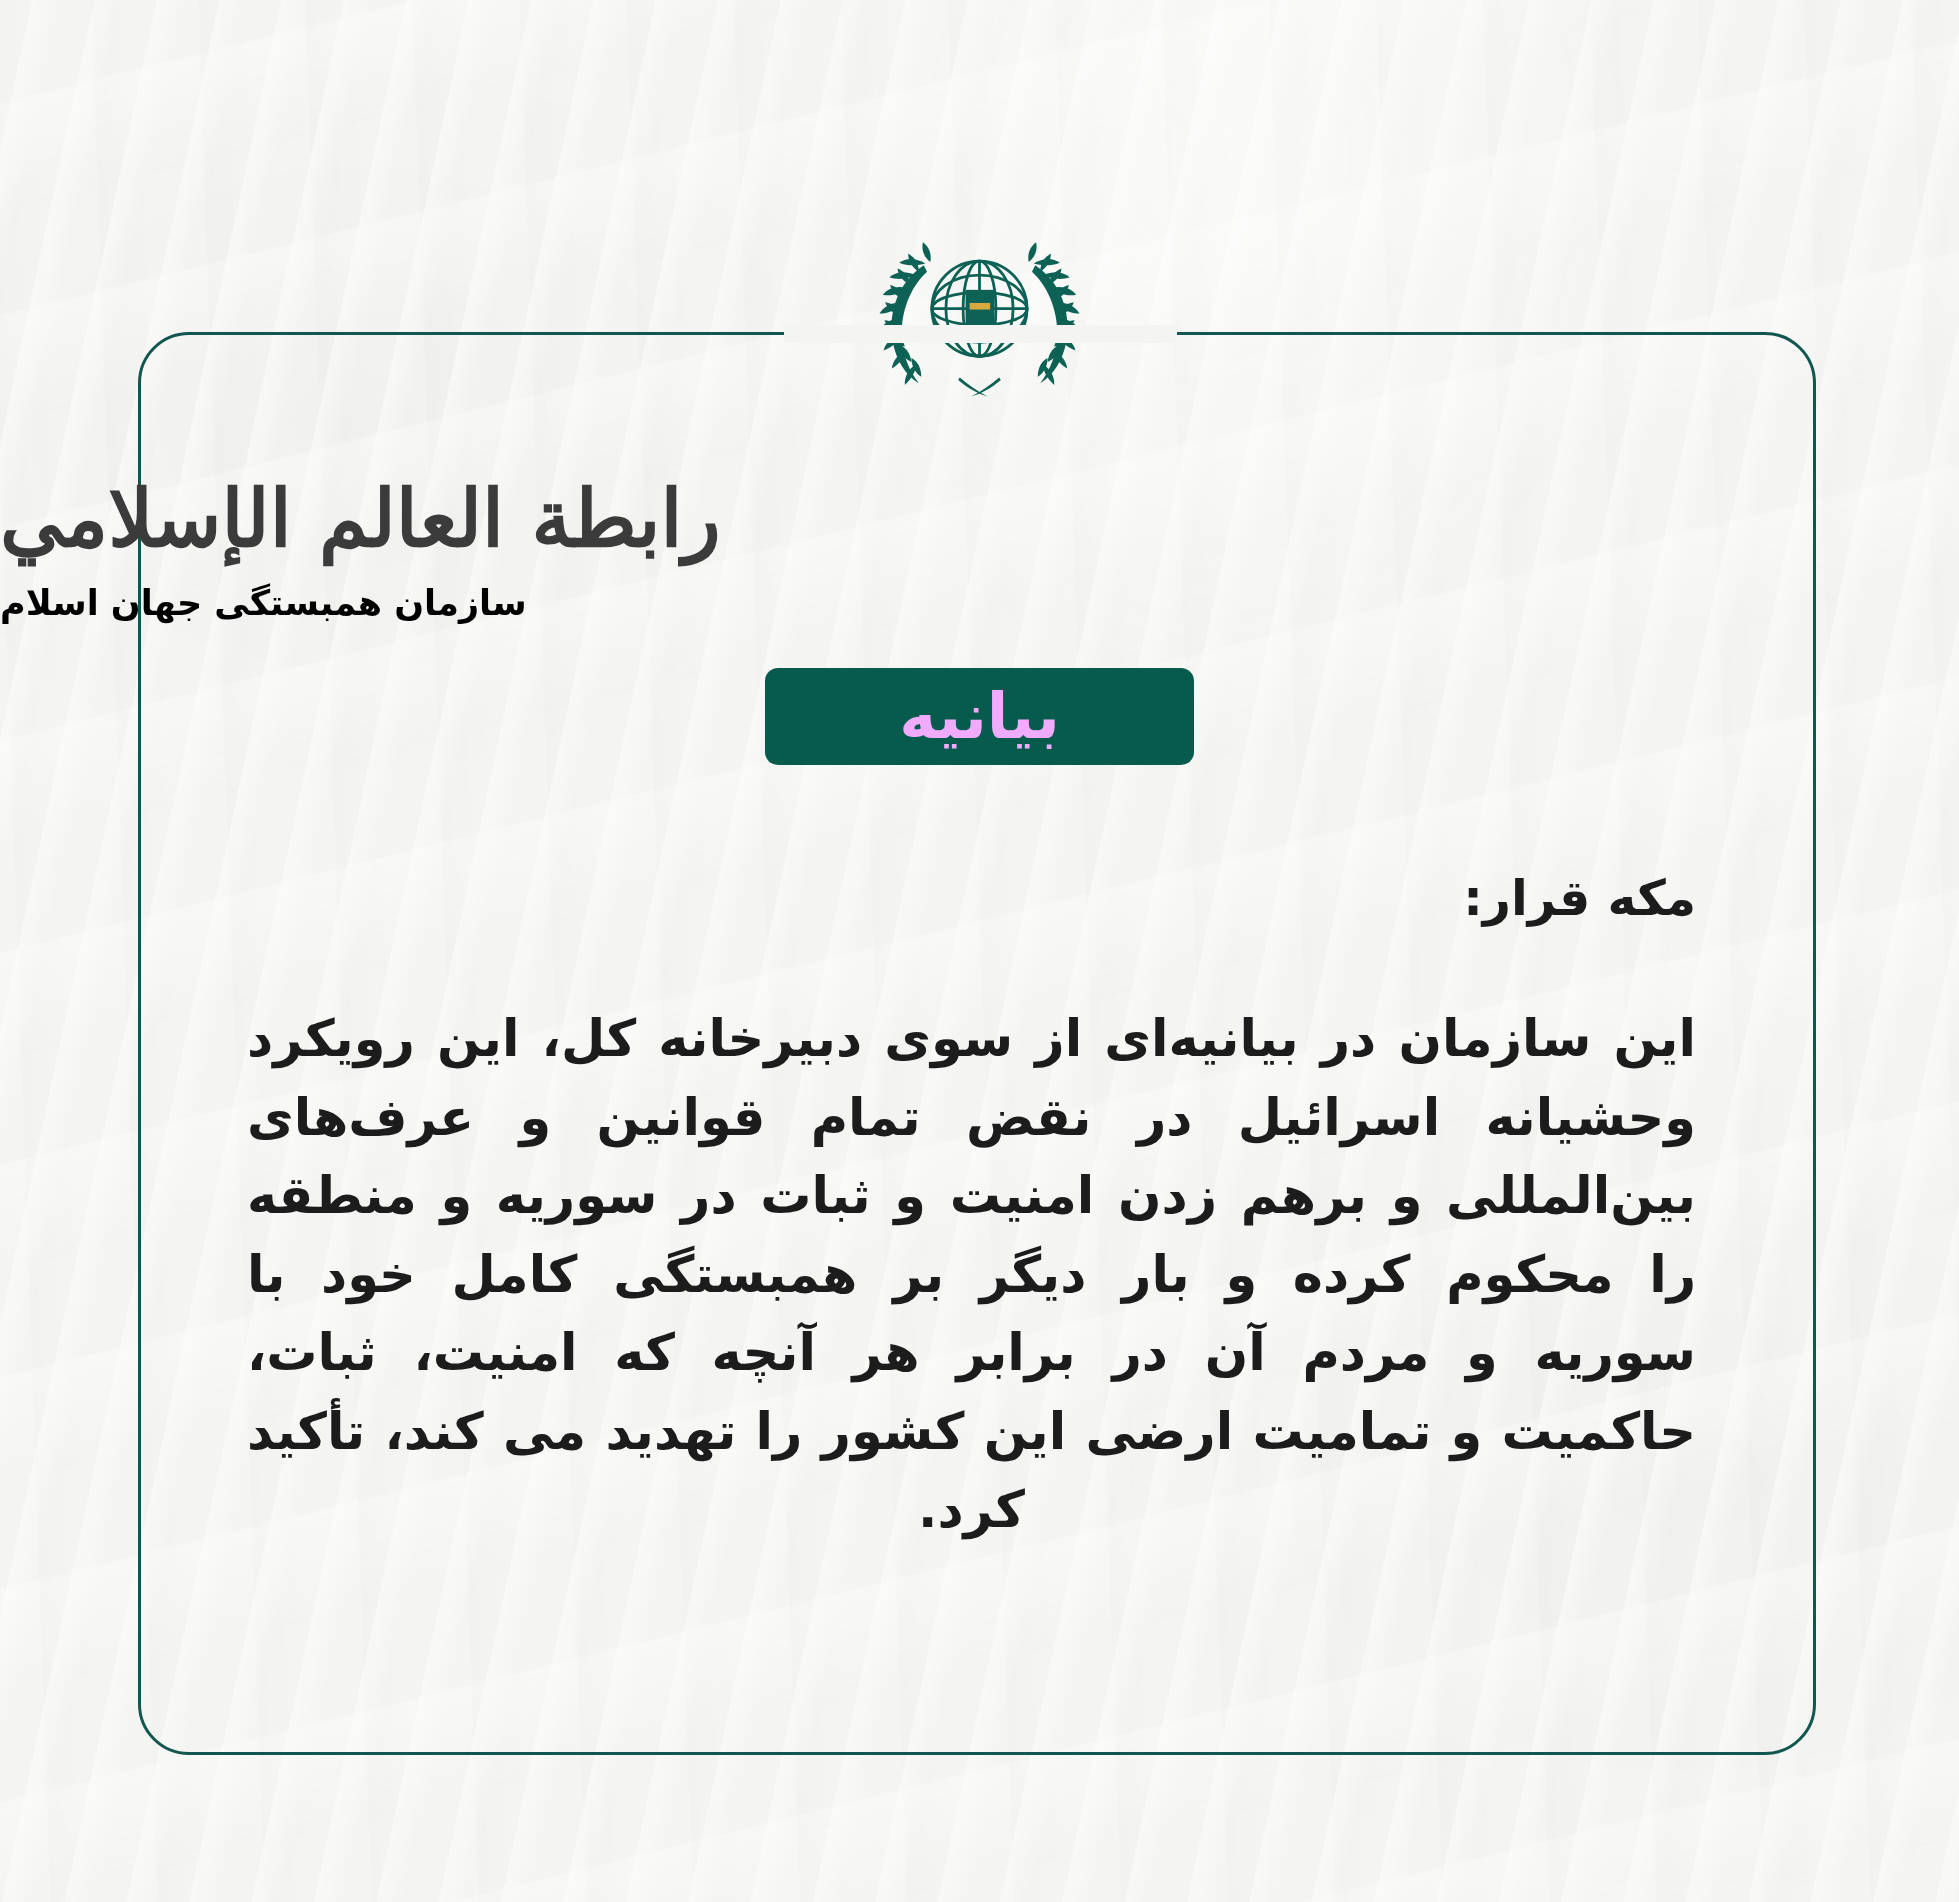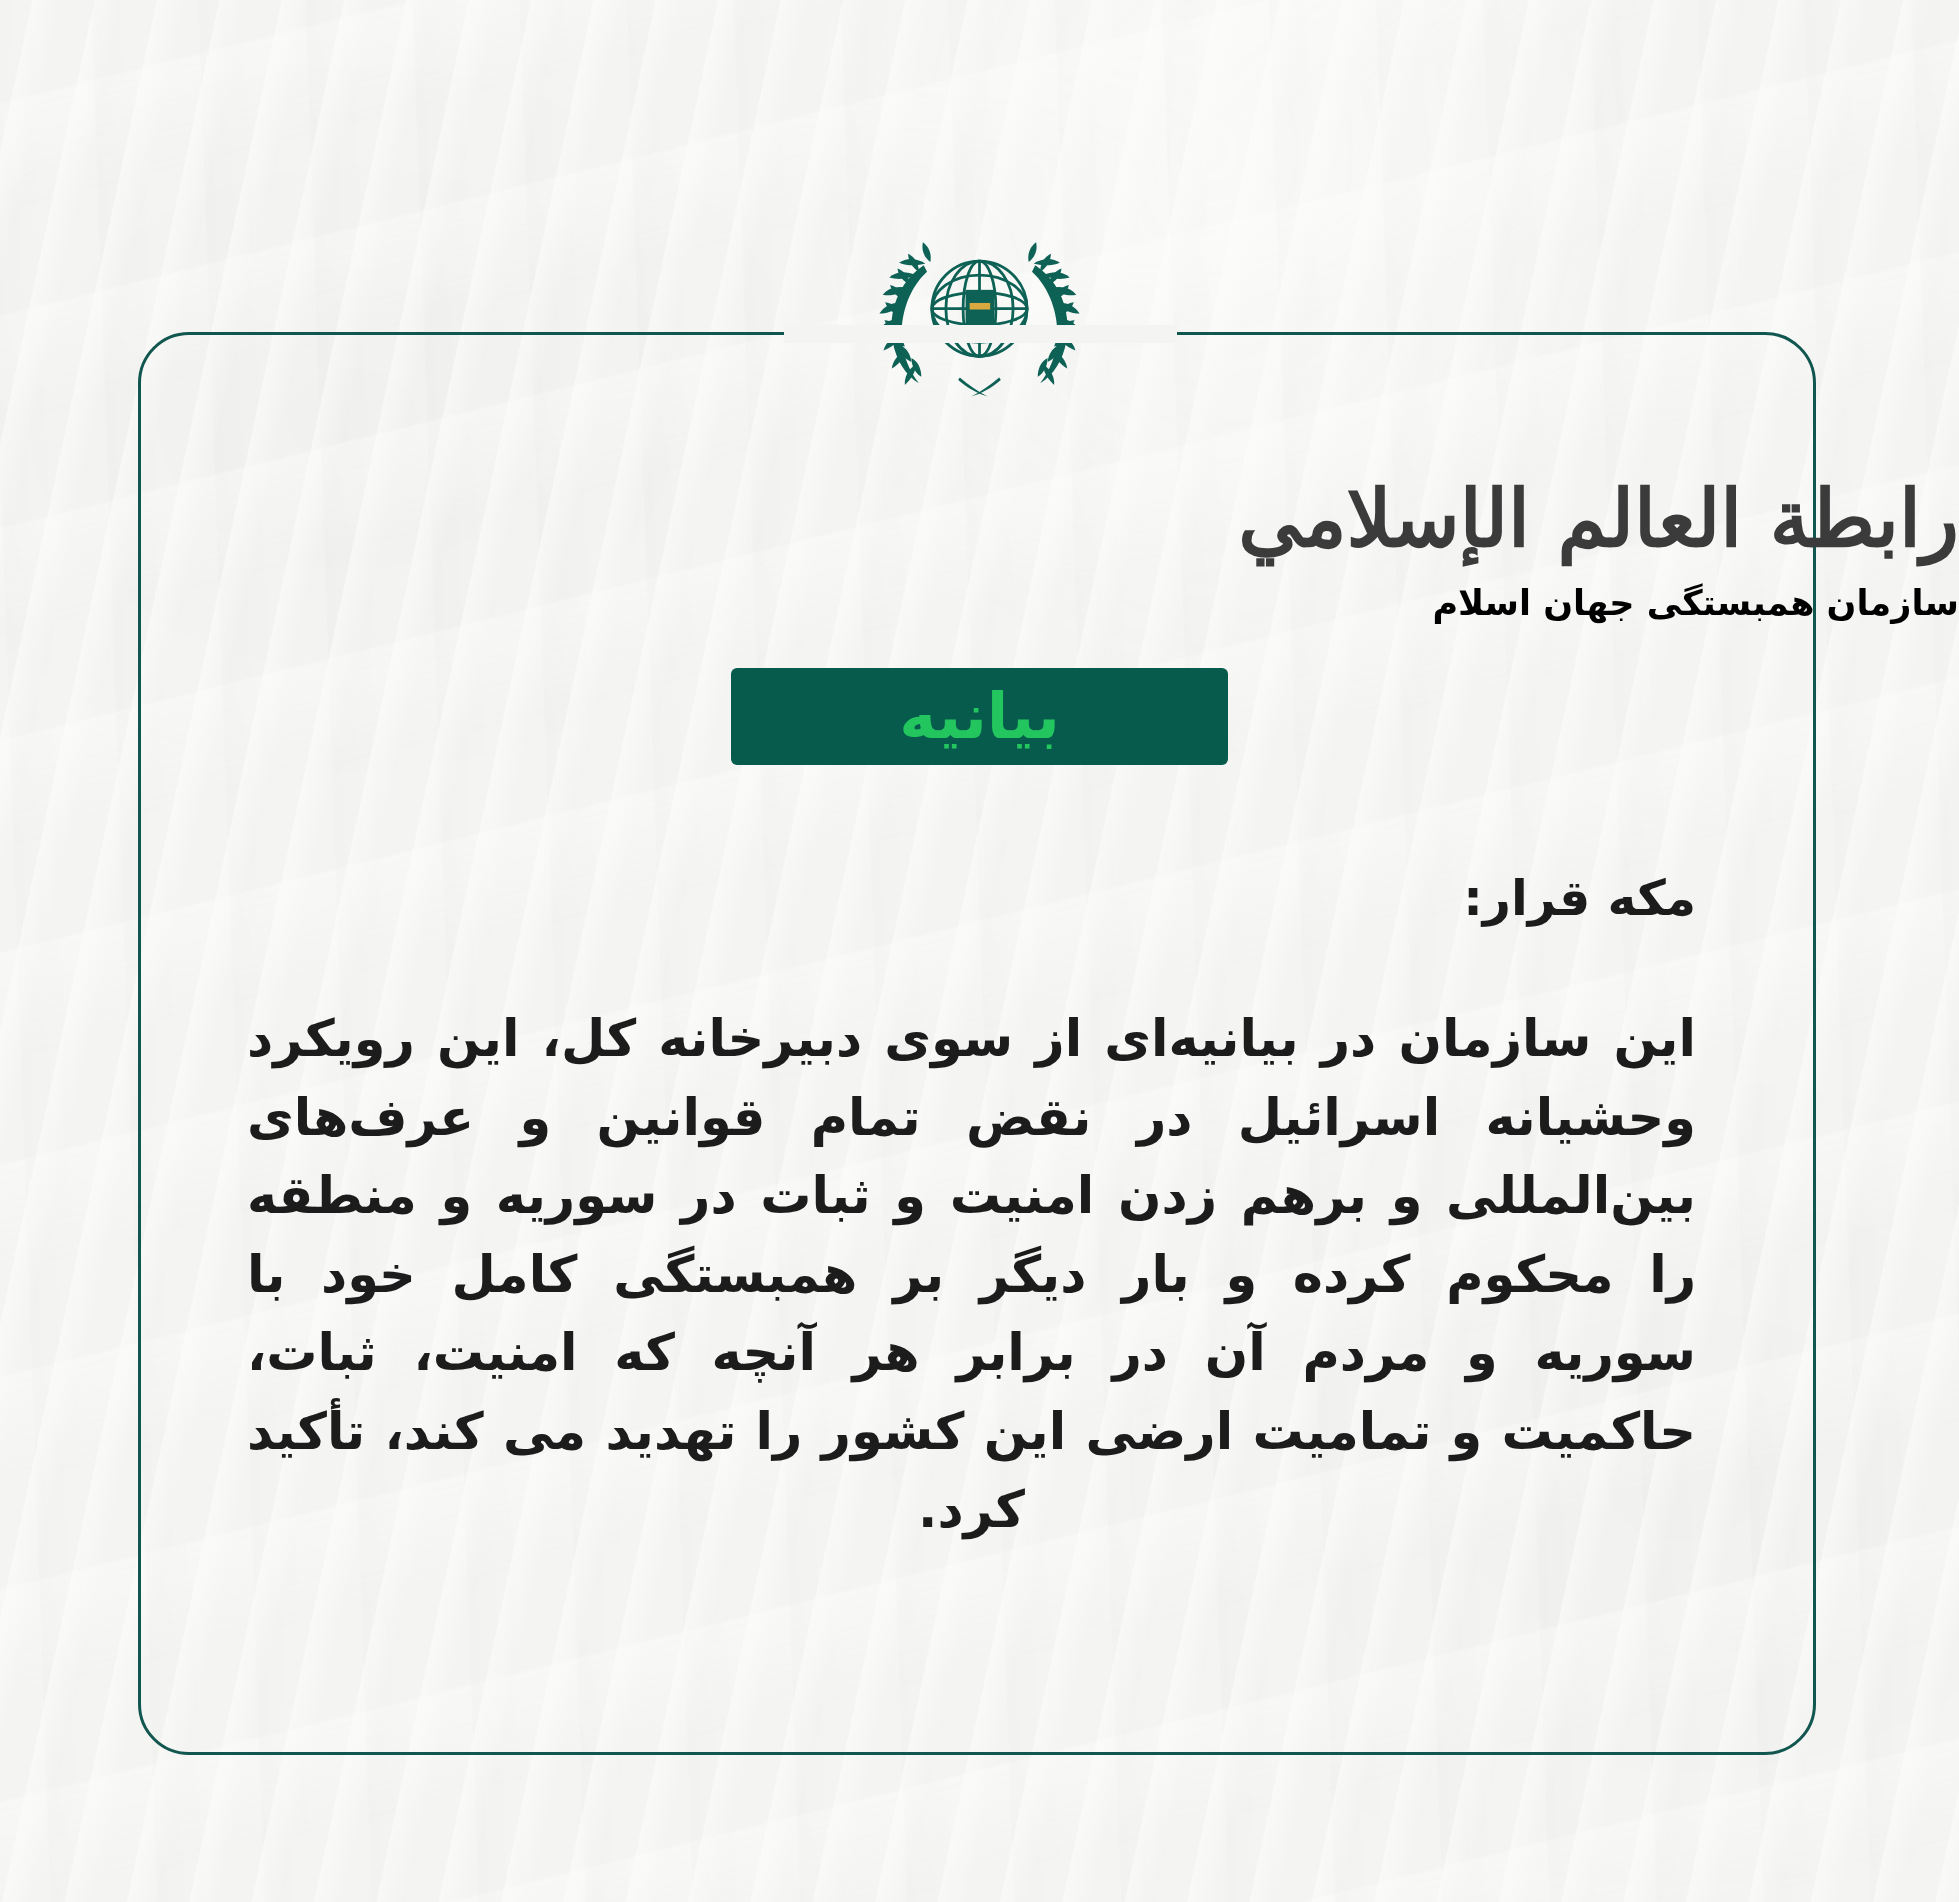--- a/index.html
+++ b/index.html
@@ -73,21 +73,21 @@
     height: 164px;
   }
   .emblem svg { display: block; width: 100%; height: 100%; }
 
   
   .wordmark {
     position: absolute;
     left: 0;
     right: 0;
     top: 474px;
-    text-align: right;
+    text-align: left;
   }
   .wordmark-ar {
     display: block;
     font-family: "DejaVu Serif", "Liberation Serif", serif;
     font-size: 79px;
     font-weight: 700;
     color: #3b3b3b;
     letter-spacing: -1.6px;
     line-height: 1.15;
     direction: rtl;
@@ -105,24 +105,24 @@
   .badge-wrap {
     position: absolute;
     left: 0;
     right: 0;
     top: 668px;
     display: flex;
     justify-content: center;
   }
   .badge {
     background: #065b4c;
-    color: #22c55e;
-    width: 497px;
+    color: #f0abfc;
+    width: 429px;
     height: 97px;
-    border-radius: 6px;
+    border-radius: 13px;
     display: flex;
     align-items: center;
     justify-content: center;
     font-size: 63px;
     font-weight: 700;
     letter-spacing: 0.8px;
     direction: rtl;
   }
 
   

